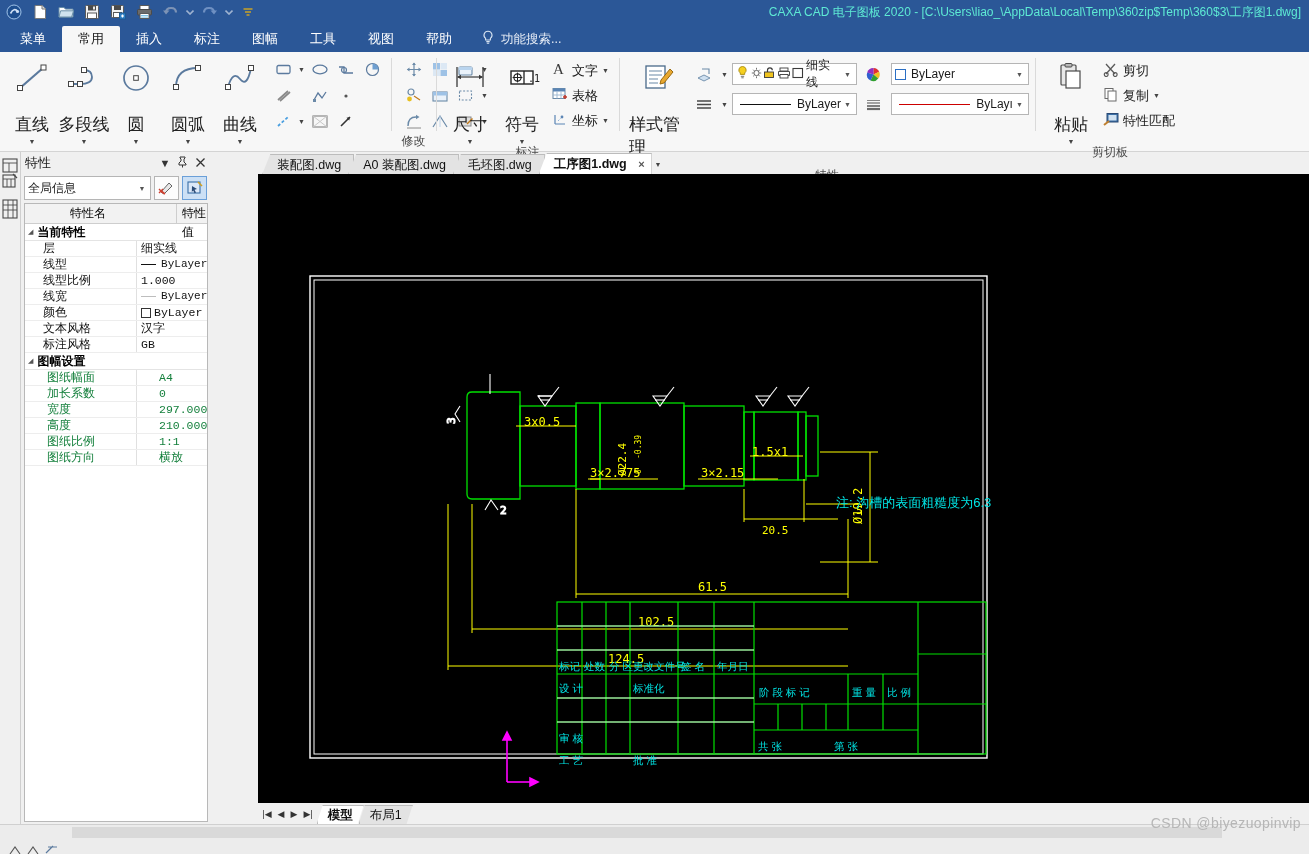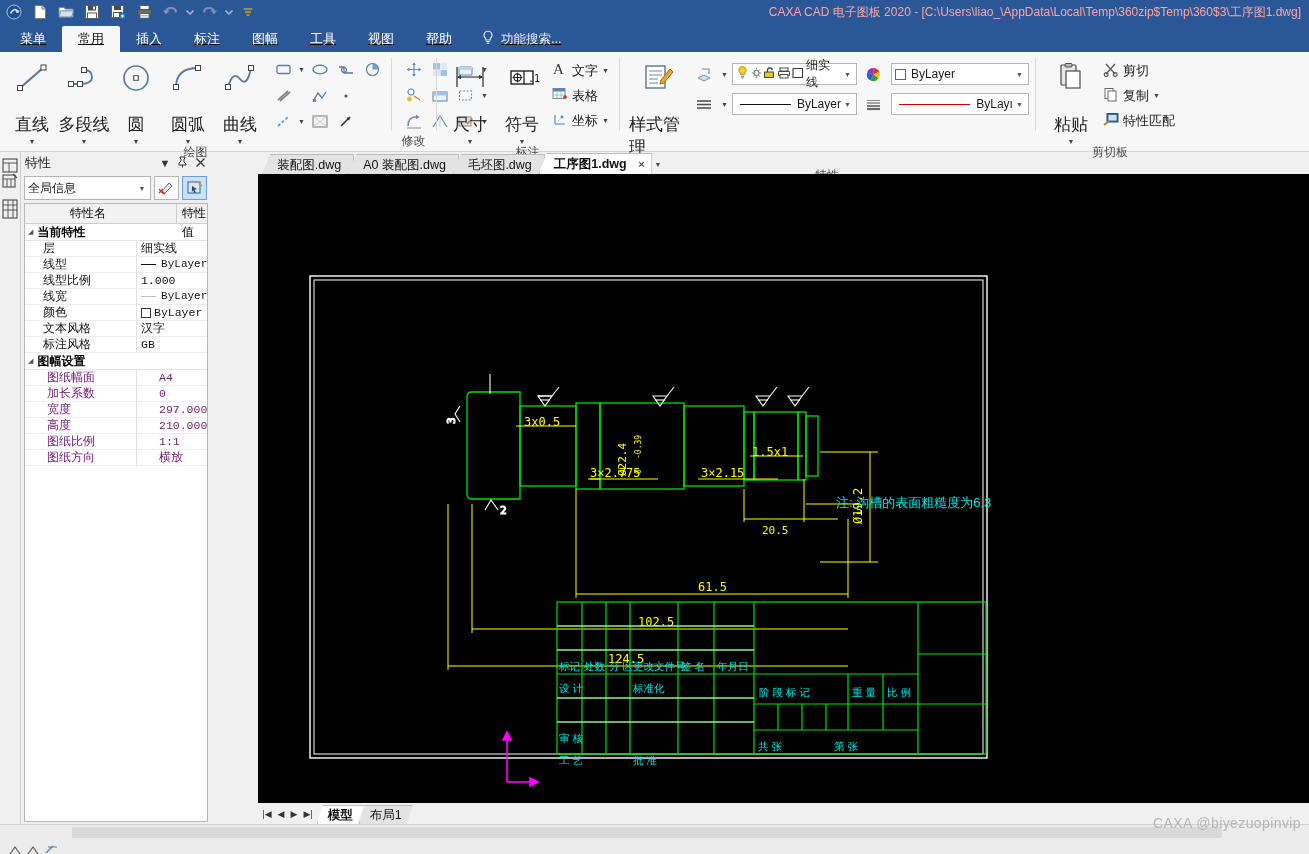--- a/index.html
+++ b/index.html
@@ -18,28 +18,28 @@
     display: flex; align-items: center;
   }
   .qat { display: flex; align-items: center; gap: 2px; padding-left: 2px; }
   .qat-btn {
     width: 24px; height: 22px; display: flex; align-items: center;
     justify-content: center; cursor: pointer;
   }
   .qat-btn svg { display: block; }
   .title-text {
     position: absolute; right: 8px; top: 0; height: 24px;
-    line-height: 24px; color: #fca5a5; font-size: 12px;
+    line-height: 24px; color: #5eead4; font-size: 12px;
     white-space: nowrap;
   }
 
   
   .ribbon-tabs {
     height: 28px; background: #2b5797; display: flex;
-    align-items: flex-end; padding-left: 4px; position: relative; text-decoration: underline;
+    align-items: flex-end; padding-left: 4px; position: relative;
   }
   .rtab {
     height: 26px; line-height: 26px; padding: 0 16px;
     color: #ffffff; font-size: 13px; cursor: pointer;
     border-radius: 2px 2px 0 0;
   }
   .rtab.active { background: #f7f7f7; color: #1a1a1a; }
   .func-search {
     display: flex; align-items: center; gap: 7px;
     margin-left: 14px; color: #e8eef7; font-size: 12.5px;
@@ -143,21 +143,21 @@
     display: flex; align-items: center; height: 17px; font-weight: bold;
     border-bottom: 1px solid #e4e4e4; padding-left: 3px; color: #000;
   }
   .pt-grp .tri { font-size: 7px; margin-right: 4px; color: #555; }
   .pt-row { display: flex; height: 16px; border-bottom: 1px solid #ededed; }
   .pt-c1 {
     width: 112px; border-right: 1px solid #e0e0e0; padding-left: 18px;
     line-height: 15px; color: #111;
   }
   .pt-c2 { flex: 1; padding-left: 4px; line-height: 15px; color: #111; display: flex; align-items: center; }
-  .pt-row.dim .pt-c1, .pt-row.dim .pt-c2 { color: #701a75; padding-left: 22px; }
+  .pt-row.dim .pt-c1, .pt-row.dim .pt-c2 { color: #15803d; padding-left: 22px; }
   .lt-line { display: flex; align-items: center; width: 100%; }
   .lt-line .seg { flex: 1; height: 1px; background: #111; margin-right: 5px; }
   .lt-line .seg.thin { background: #bdbdbd; }
   .lt-line .lbl { font-family: "Liberation Mono", monospace; font-size: 11px; }
   .cbox { width: 10px; height: 10px; border: 1px solid #333; background: #fff; margin-right: 3px; }
   .mono { font-family: "Liberation Mono", monospace; font-size: 11.5px; }
 
   
   .dochost { flex: 1; display: flex; flex-direction: column; background: #f0f0f0; padding-left: 48px; }
   .doctabs {
@@ -422,21 +422,20 @@
             </svg>
           </div>
         <div class="icell">
             <svg width="17" height="15" viewBox="0 0 17 15">
               <circle cx="8.5" cy="7.5" r="6" fill="none" stroke="#5b7a9e" stroke-width="1.2"></circle>
               <path d="M8.5 7.5 L8.5 1.5 A6 6 0 0 1 14.5 7.5 Z" fill="#6f9fd0"></path>
             </svg>
           </div>
       </div>
     </div>
-    <div class="rgroup-label">绘图</div>
   </div>
 
   <div class="rgroup">
     <div class="rgroup-body" style="padding-left:8px">
       <div class="igrid r3">
         <div class="icell">
             <svg width="18" height="17" viewBox="0 0 18 17">
               <path d="M9 2 L9 15 M2.5 8.5 L15.5 8.5" stroke="#6b8aa8" stroke-width="1.2"></path>
               <path d="M9 1.5 L7 4 L11 4 Z M9 15.5 L7 13 L11 13 Z M1.8 8.5 L4.5 6.6 L4.5 10.4 Z M16.2 8.5 L13.5 6.6 L13.5 10.4 Z" fill="#6b8aa8"></path>
             </svg>
@@ -1045,14 +1044,14 @@
       <svg width="14" height="12" viewBox="0 0 14 12">
           <path d="M2 10 L7 3 L12 10" fill="none" stroke="#555" stroke-width="1.1"></path>
         </svg>
     </span>
     <span>
       <svg width="16" height="12" viewBox="0 0 16 12">
           <path d="M2 9 L9 2 M4 3 L13 3" fill="none" stroke="#5b7a9e" stroke-width="1.2"></path>
         </svg>
     </span>
   </div>
-  <div class="watermark">CAXA @biyezuopinvip</div>
+  <div class="watermark">CSDN @biyezuopinvip</div>
 </div>
 
 </body></html>

